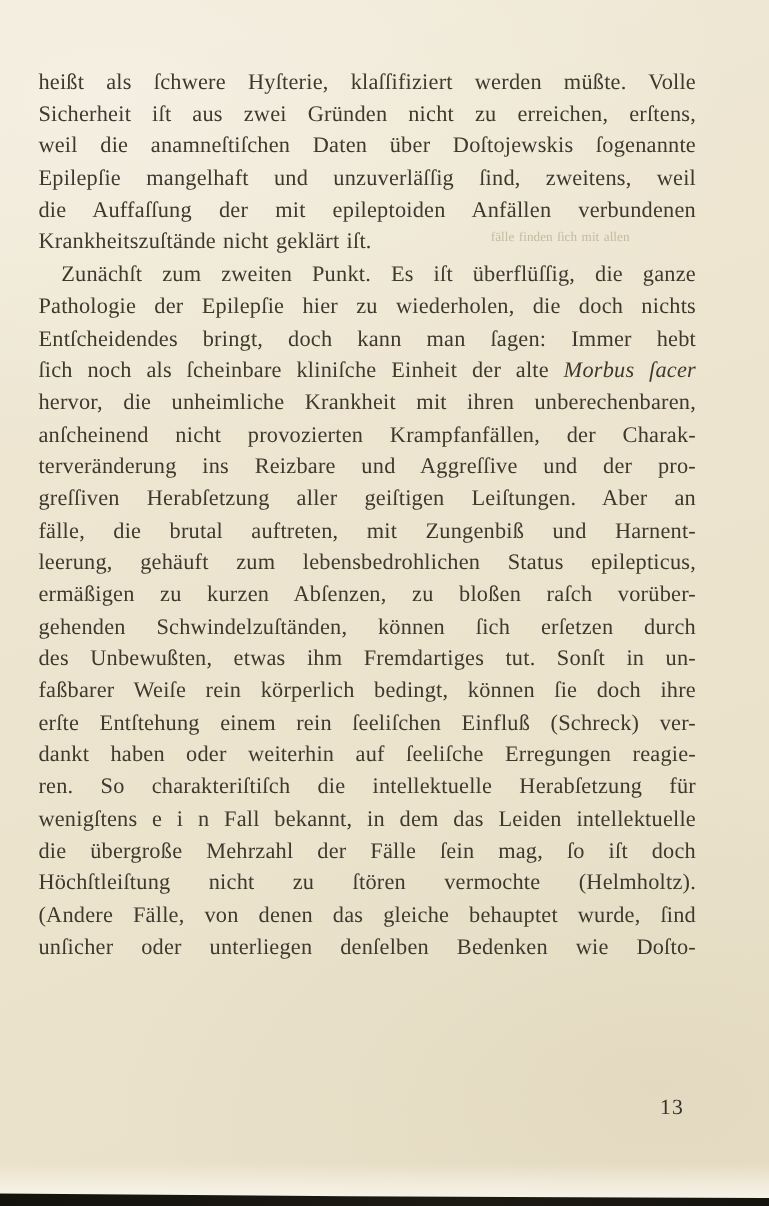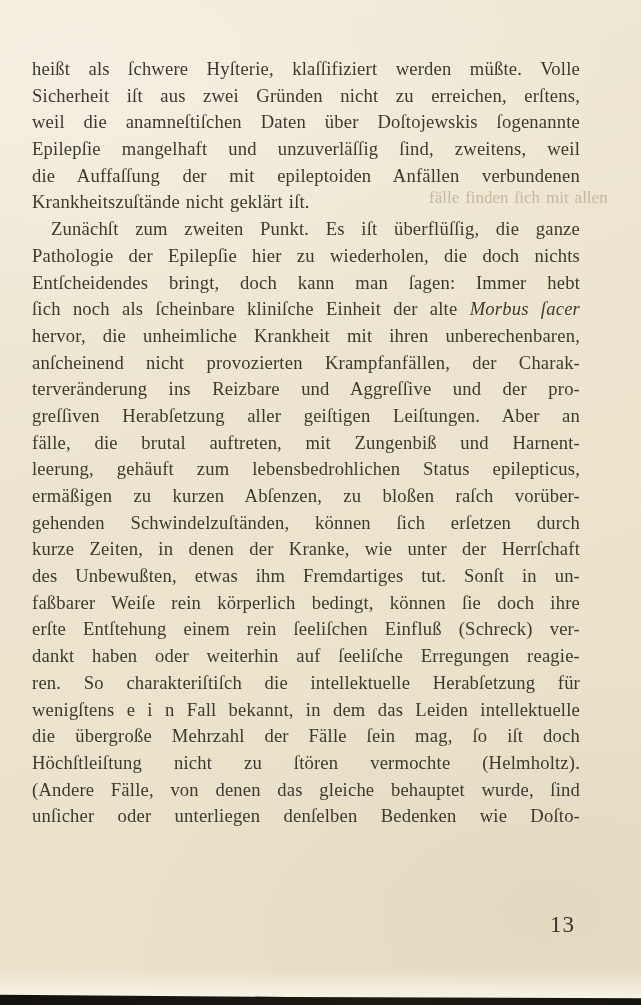--- a/index.html
+++ b/index.html
@@ -22,25 +22,25 @@
   .line{
     height:26.7px;line-height:26.7px;font-size:18.6px;
     text-align:justify;text-align-last:justify;
     word-spacing:0.06em;letter-spacing:0.01em;
   }
   .line.para-end{text-align-last:left;}
   .line.indent{padding-left:19px;}
   .it{font-style:italic;margin-top:36px;}
   .page-num{
     position:absolute;left:550px;top:912px;width:34px;
-    font-size:23px;letter-spacing:1px;color:#37332a;
+    font-size:18px;letter-spacing:1px;color:#37332a;
   }
   .ghost{
-    position:absolute;left:429px;top:188px;
-    font-size:17px;line-height:20px;white-space:nowrap;
+    position:absolute;left:409px;top:188px;
+    font-size:11px;line-height:20px;white-space:nowrap;
     color:rgba(138,122,86,0.42);
     filter:blur(0.5px);
     word-spacing:0.1em;
   }
   .edge-glow{
     position:absolute;left:0;bottom:6px;width:100%;height:30px;
     background:linear-gradient(to bottom, rgba(250,247,238,0) 0%, rgba(250,247,238,0.55) 60%, rgba(250,247,238,0.85) 100%);
   }
   .scan-band{
     position:absolute;left:0;bottom:0;width:100%;height:14px;
@@ -67,21 +67,20 @@
     <div class="line"><span>Entſcheidendes bringt, doch kann man ſagen: Immer hebt</span></div>
     <div class="line"><span>ſich noch als ſcheinbare kliniſche Einheit der alte </span><span class="it">Morbus ſacer</span></div>
     <div class="line"><span>hervor, die unheimliche Krankheit mit ihren unberechenbaren,</span></div>
     <div class="line"><span>anſcheinend nicht provozierten Krampfanfällen, der Charak-</span></div>
     <div class="line"><span>terveränderung ins Reizbare und Aggreſſive und der pro-</span></div>
     <div class="line"><span>greſſiven Herabſetzung aller geiſtigen Leiſtungen. Aber an</span></div>
     <div class="line"><span>fälle, die brutal auftreten, mit Zungenbiß und Harnent-</span></div>
     <div class="line"><span>leerung, gehäuft zum lebensbedrohlichen Status epilepticus,</span></div>
     <div class="line"><span>ermäßigen zu kurzen Abſenzen, zu bloßen raſch vorüber-</span></div>
     <div class="line"><span>gehenden Schwindelzuſtänden, können ſich erſetzen durch</span></div>
-    <div class="line"><span>kurze Zeiten, in denen der Kranke, wie unter der Herrſchaft</span></div>
     <div class="line"><span>des Unbewußten, etwas ihm Fremdartiges tut. Sonſt in un-</span></div>
     <div class="line"><span>faßbarer Weiſe rein körperlich bedingt, können ſie doch ihre</span></div>
     <div class="line"><span>erſte Entſtehung einem rein ſeeliſchen Einfluß (Schreck) ver-</span></div>
     <div class="line"><span>dankt haben oder weiterhin auf ſeeliſche Erregungen reagie-</span></div>
     <div class="line"><span>ren. So charakteriſtiſch die intellektuelle Herabſetzung für</span></div>
     <div class="line"><span>wenigſtens e i n Fall bekannt, in dem das Leiden intellektuelle</span></div>
     <div class="line"><span>die übergroße Mehrzahl der Fälle ſein mag, ſo iſt doch</span></div>
     <div class="line"><span>Höchſtleiſtung nicht zu ſtören vermochte (Helmholtz).</span></div>
     <div class="line"><span>(Andere Fälle, von denen das gleiche behauptet wurde, ſind</span></div>
     <div class="line"><span>unſicher oder unterliegen denſelben Bedenken wie Doſto-</span></div>

